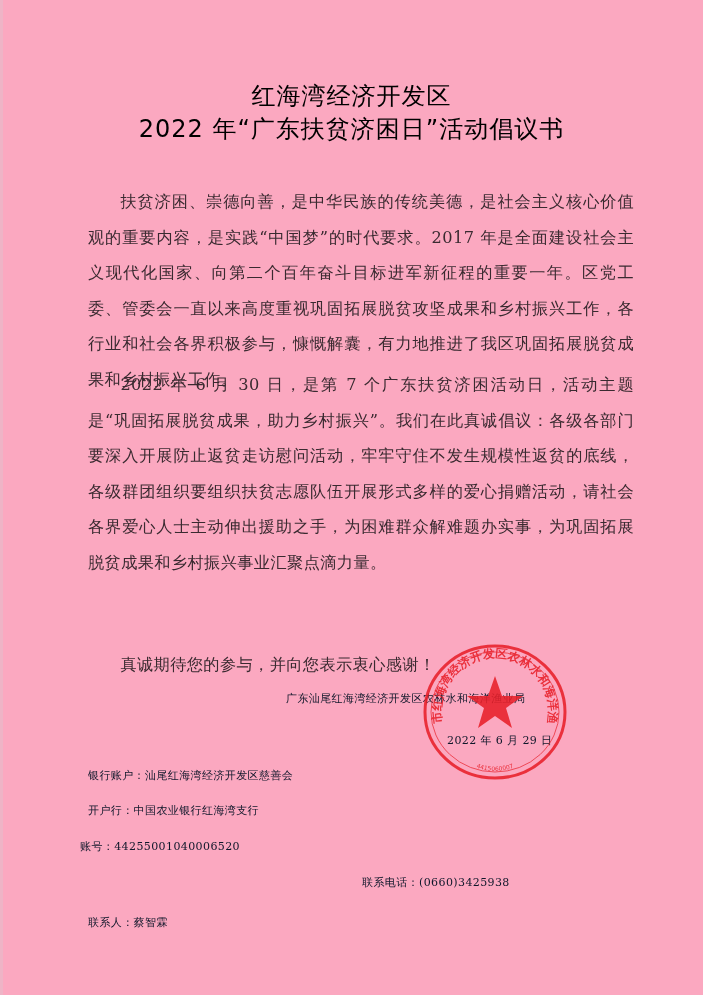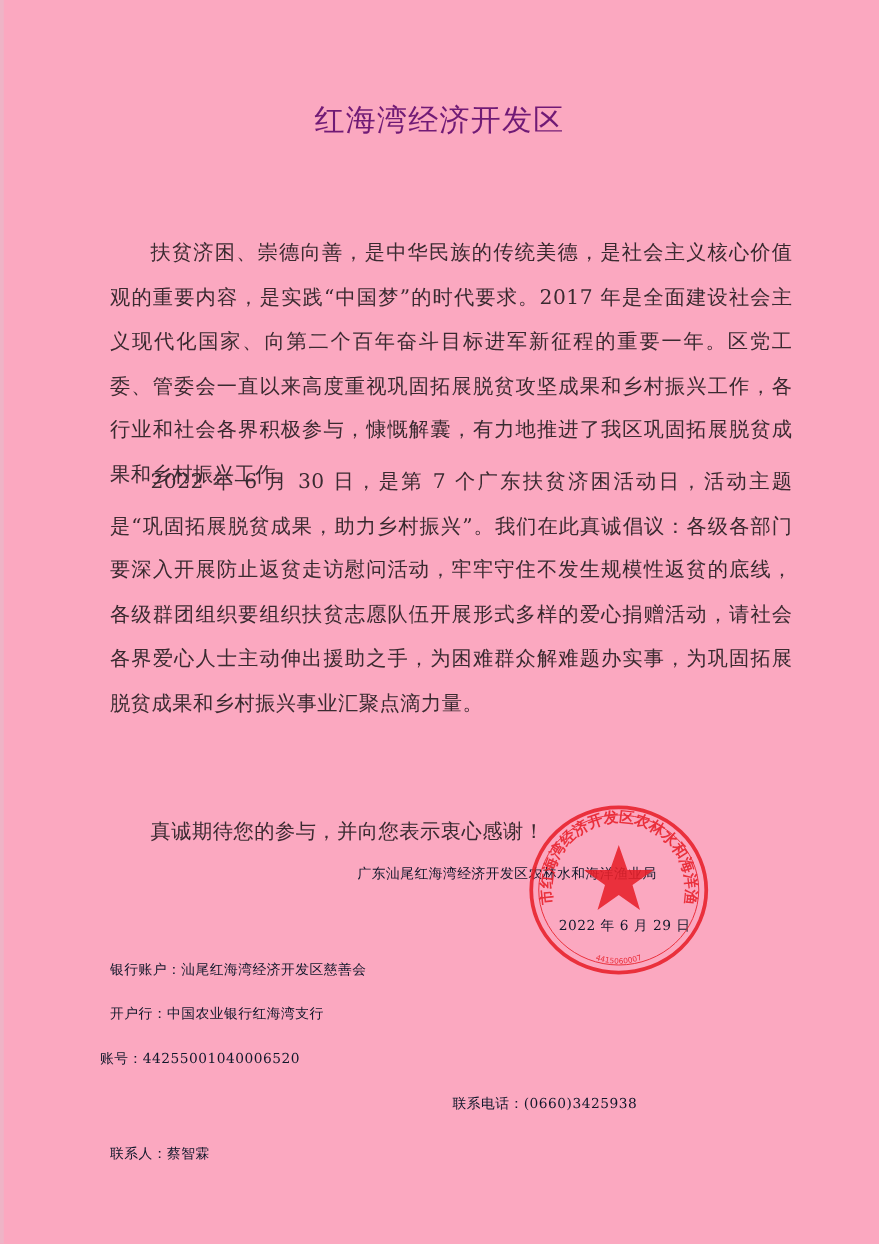--- a/index.html
+++ b/index.html
@@ -8,21 +8,21 @@
     background: #fba8c0;
     font-family: "DejaVu Serif", "Liberation Serif", serif;
     color: #3a2a30;
     position: relative;
   }
   .page { position: absolute; left: 0; top: 0; width: 703px; height: 995px; }
   .edge-left { position: absolute; left: 0; top: 0; width: 3px; height: 995px; background: #eeb4c6; }
   .title {
     position: absolute; left: 0; width: 703px; text-align: center;
     font-family: "DejaVu Sans", "Liberation Sans", sans-serif;
-    font-size: 24px; color: #701a75; letter-spacing: 1px;
+    font-size: 24px; color: #000000; letter-spacing: 1px;
   }
   .t1 { top: 80px; }
   .t2 { top: 113px; }
   .para {
     position: absolute; left: 88px; width: 546px;
     font-size: 16.2px; line-height: 35.5px; letter-spacing: 0.4px;
     text-indent: 2em; text-align: justify; color: #3a2a30;
   }
   .p1 { top: 184px; }
   .p2 { top: 367px; }
@@ -44,20 +44,21 @@
     pointer-events: none; opacity: 0.88;
   }
 </style>
 </head>
 <body>
 
 <div class="page">
   <div class="edge-left"></div>
 
   <div class="title t1">红海湾经济开发区</div>
+  <div class="title t2">2022 年“广东扶贫济困日”活动倡议书</div>
 
   <div class="para p1">扶贫济困、崇德向善，是中华民族的传统美德，是社会主义核心价值观的重要内容，是实践“中国梦”的时代要求。2017 年是全面建设社会主义现代化国家、向第二个百年奋斗目标进军新征程的重要一年。区党工委、管委会一直以来高度重视巩固拓展脱贫攻坚成果和乡村振兴工作，各行业和社会各界积极参与，慷慨解囊，有力地推进了我区巩固拓展脱贫成果和乡村振兴工作。</div>
   <div class="para p2">2022 年 6 月 30 日，是第 7 个广东扶贫济困活动日，活动主题是“巩固拓展脱贫成果，助力乡村振兴”。我们在此真诚倡议：各级各部门要深入开展防止返贫走访慰问活动，牢牢守住不发生规模性返贫的底线，各级群团组织要组织扶贫志愿队伍开展形式多样的爱心捐赠活动，请社会各界爱心人士主动伸出援助之手，为困难群众解难题办实事，为巩固拓展脱贫成果和乡村振兴事业汇聚点滴力量。</div>
   <div class="para p4">真诚期待您的参与，并向您表示衷心感谢！</div>
 
   <div class="line sign-org">广东汕尾红海湾经济开发区农林水和海洋渔业局</div>
   <div class="line sign-date">2022 年 6 月 29 日</div>
 
   <svg class="stamp" viewBox="0 0 150 140">
     <defs>

